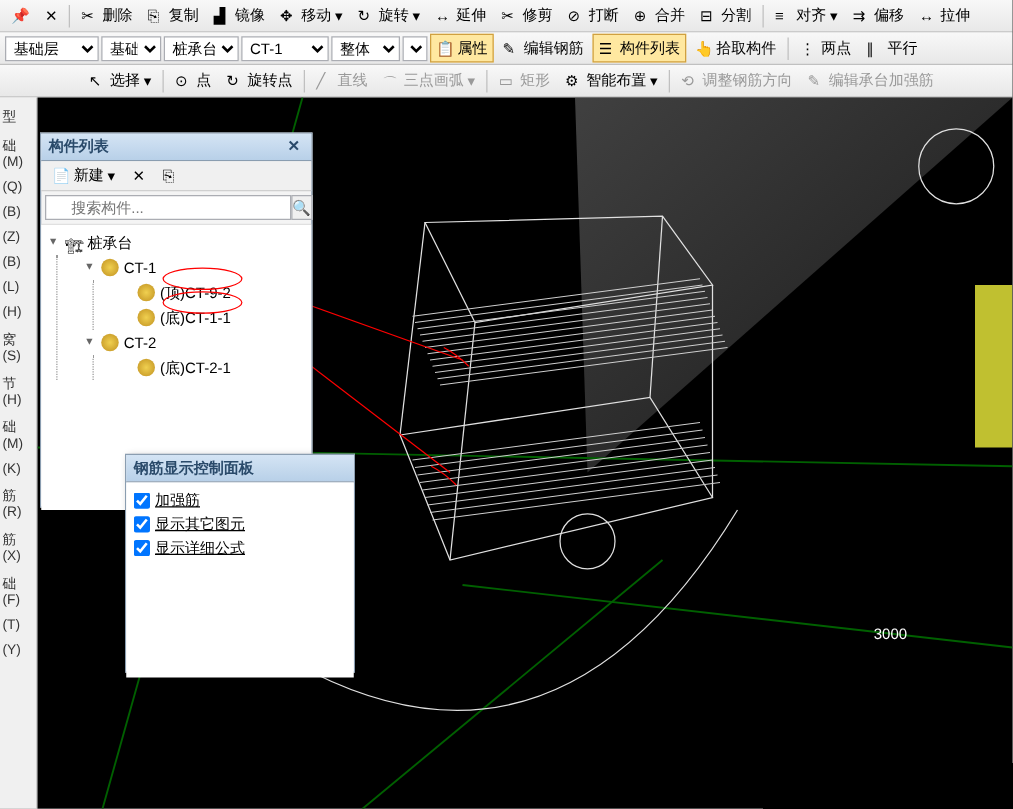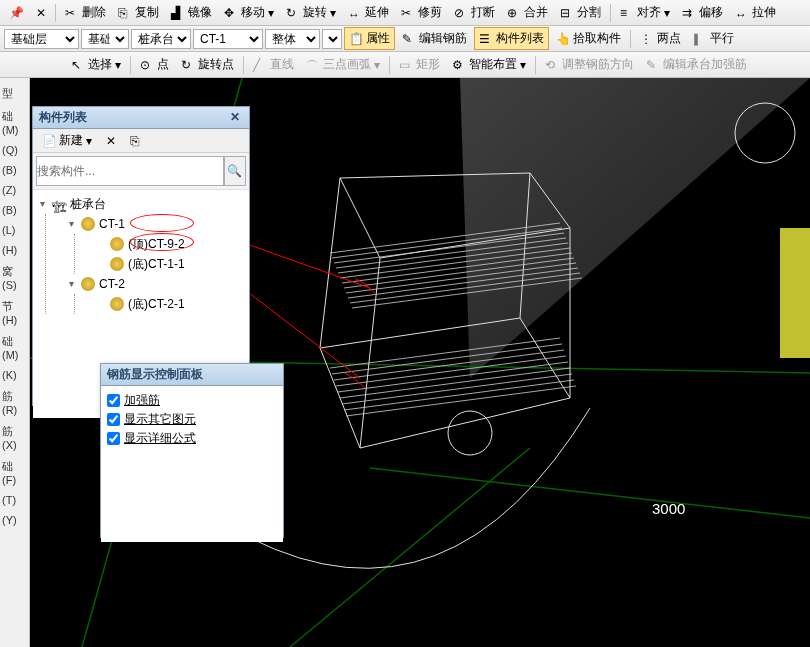--- a/index.html
+++ b/index.html
@@ -16,35 +16,35 @@
 .left-strip div { padding: 4px 2px; font-size: 11px; color: #333; cursor: pointer; }
 
 .canvas-area { position: absolute; left: 30px; top: 78px; right: 0; bottom: 0; background: #000; }
 
 .panel { position: absolute; background: #f4f4f4; border: 1px solid #8a9db0; box-shadow: 2px 2px 6px rgba(0,0,0,0.3); }
 .panel-title { height: 22px; background: linear-gradient(#d4e4f4, #b8d0e8); border-bottom: 1px solid #8a9db0; display: flex; align-items: center; padding: 0 6px; font-weight: bold; color: #2a4a6a; justify-content: space-between; }
 .panel-title .close { width: 16px; height: 16px; cursor: pointer; text-align: center; line-height: 14px; }
 .panel-toolbar { height: 24px; background: #f0f0f0; border-bottom: 1px solid #d0d0d0; display: flex; align-items: center; padding: 0 4px; gap: 4px; }
 .panel-body { background: #fff; }
 .search-row { padding: 3px; border-bottom: 1px solid #e0e0e0; display: flex; }
-.search-row input { flex: 1; border: 1px solid #abadb3; height: 30px; padding: 0 0; }
+.search-row input { flex: 1; border: 1px solid #abadb3; height: 20px; padding: 0 20px; }
 .search-row button { width: 22px; border: 1px solid #abadb3; background: #f0f0f0; cursor: pointer; }
 
 .tree { padding: 4px; font-size: 12px; line-height: 20px; }
 .tree-node { display: flex; align-items: center; gap: 4px; cursor: pointer; white-space: nowrap; }
 .tree-node .toggle { width: 11px; height: 11px; font-size: 10px; text-align: center; line-height: 9px; color: #666; }
 .tree-node .gear { width: 14px; height: 14px; background: radial-gradient(#f0d050, #c09020); border-radius: 50%; }
 .tree-children { padding-left: 20px; border-left: 1px dotted #999; margin-left: 8px; }
 .red-circle { border: 1px solid red; border-radius: 50%; position: absolute; pointer-events: none; }
 
 .control-panel { position: absolute; background: #f4f4f4; border: 1px solid #8a9db0; box-shadow: 2px 2px 6px rgba(0,0,0,0.3); }
 .cp-body { background: #fff; padding: 6px; }
 .cp-body label { display: flex; align-items: center; gap: 4px; margin-bottom: 2px; }
 
-.canvas-label { position: absolute; color: #fff; font-size: 15px; }
+.canvas-label { position: absolute; color: #fff; font-size: 12px; margin-left: 47px; }
 
 svg.wireframe { position: absolute; left: 0; top: 0; }
 </style>
 </head>
 <body>
 
 <div class="toolbar">
   <span class="tool-btn">📌</span>
   <span class="tool-btn">✕</span>
   <span class="tool-sep"></span>

